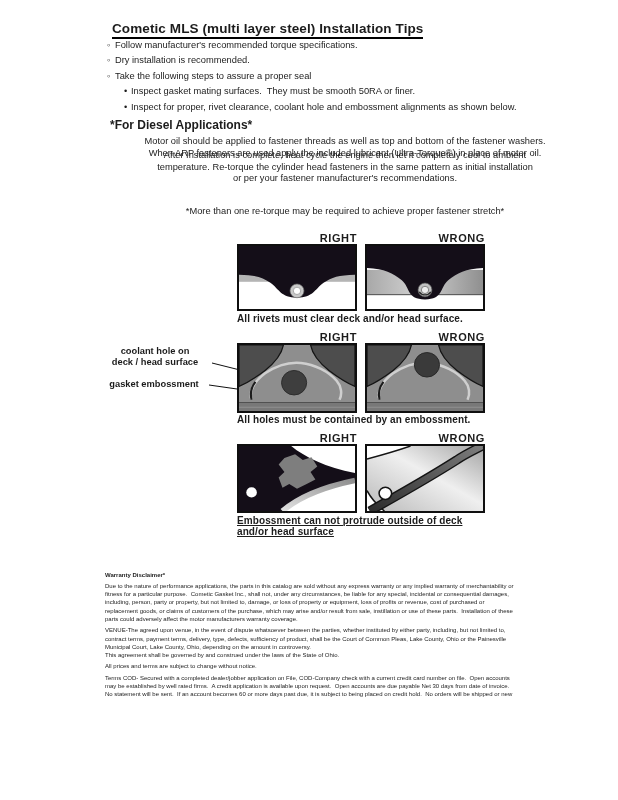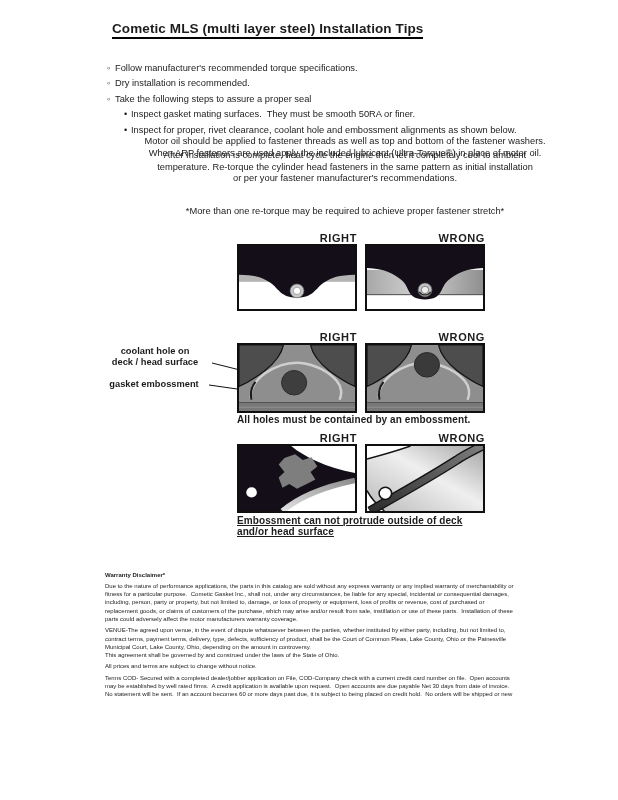--- a/index.html
+++ b/index.html
@@ -6,21 +6,21 @@
   html,body { background:#ffffff; }
   .page {
     position:relative; width:618px; height:700px; background:#ffffff;
     font-family:"Liberation Sans", sans-serif; color:#1c1c1c; overflow:hidden;
   }
   .title {
     position:absolute; left:112px; top:21px;
     font-size:13.5px; font-weight:bold; letter-spacing:0.1px;
     border-bottom:2px solid #000; padding-bottom:1px;
   }
-  .tips { position:absolute; left:107px; top:61px; list-style:none; font-size:9.3px; }
+  .tips { position:absolute; left:107px; top:38px; list-style:none; font-size:9.3px; }
   .tips li { line-height:15.4px; white-space:pre-wrap; }
   .tips li.l2 { padding-left:17px; }
   .m1 { display:inline-block; width:8px; }
   .m1::before { content:"◦"; }
   .m2 { display:inline-block; width:7px; }
   .m2::before { content:"•"; }
   .dz-h { position:absolute; left:110px; top:118px; font-weight:bold; font-size:12px; }
   .para { position:absolute; left:110px; width:470px; font-size:9.3px; line-height:11.6px; white-space:pre-line;text-align:center; }
   #para1 { top:136px; }
   #para2 { top:150px; }
@@ -55,20 +55,21 @@
   <h1 class="title">Cometic MLS (multi layer steel) Installation Tips</h1>
 
   <ul class="tips">
     <li class="l1"><span class="m1"></span><span>Follow manufacturer's recommended torque specifications.</span></li>
     <li class="l1"><span class="m1"></span><span>Dry installation is recommended.</span></li>
     <li class="l1"><span class="m1"></span><span>Take the following steps to assure a proper seal</span></li>
     <li class="l2"><span class="m2"></span><span>Inspect gasket mating surfaces.  They must be smooth 50RA or finer.</span></li>
     <li class="l2"><span class="m2"></span><span>Inspect for proper, rivet clearance, coolant hole and embossment alignments as shown below.</span></li>
   </ul>
 
+  <div class="dz-h">*For Diesel Applications*</div>
   <div class="para" id="para1">Motor oil should be applied to fastener threads as well as top and bottom of the fastener washers.
 When ARP fasteners are used apply the included lubricant (Ultra-Torque®) in place of motor oil.</div>
   <div class="para" id="para2">After Installation is complete, heat cycle the engine then let it completely cool to ambient
 temperature. Re-torque the cylinder head fasteners in the same pattern as initial installation
 or per your fastener manufacturer's recommendations.</div>
   <div class="para" id="note">*More than one re-torque may be required to achieve proper fastener stretch*</div>
 
   <div class="dlab" id="lab-r1-right">RIGHT</div>
   <div class="dlab" id="lab-r1-wrong">WRONG</div>
   <div class="dbox" id="box-r1-right">
@@ -91,20 +92,21 @@
       </defs>
       <rect width="120" height="66" fill="#ffffff"></rect>
       <rect x="0" y="25" width="120" height="26" fill="url(#gw1)"></rect>
       <line x1="0" y1="51" x2="120" y2="51" stroke="#444444" stroke-width="1"></line>
       <path d="M0,0 H120 V23 C102,24 93,28 84,36 C75,44 79,56 60,56 C41,56 45,44 36,36 C27,28 18,24 0,23 Z" fill="#140e18"></path>
       <circle cx="60" cy="46" r="7.2" fill="#c2c2c2" stroke="#585858" stroke-width="0.7"></circle>
       <circle cx="60" cy="46" r="3.8" fill="#ededed" stroke="#555555" stroke-width="0.7"></circle>
       <path d="M54,48 A7.2,7.2 0 0 0 66,48" fill="none" stroke="#2a2a2a" stroke-width="1.4"></path>
     </svg>
   </div>
+  <div class="dcap" id="cap-r1">All rivets must clear deck and/or head surface.</div>
 
   <div class="dlab" id="lab-r2-right">RIGHT</div>
   <div class="dlab" id="lab-r2-wrong">WRONG</div>
   <div class="callout" id="callout1">coolant hole on
 deck / head surface</div>
   <div class="callout" id="callout2">gasket embossment</div>
   <svg id="leaders" viewBox="0 0 92 42">
     <line x1="6" y1="8" x2="86" y2="28" stroke="#111111" stroke-width="1"></line>
     <line x1="3" y1="30" x2="52" y2="37" stroke="#111111" stroke-width="1"></line>
   </svg>

